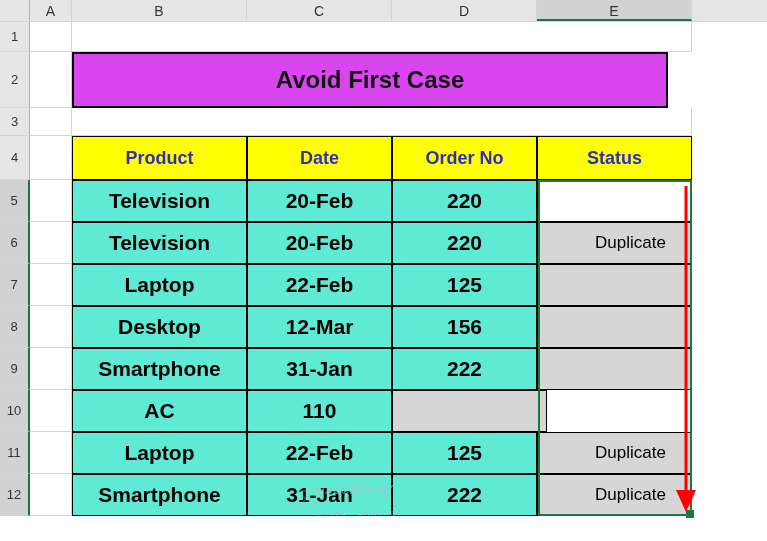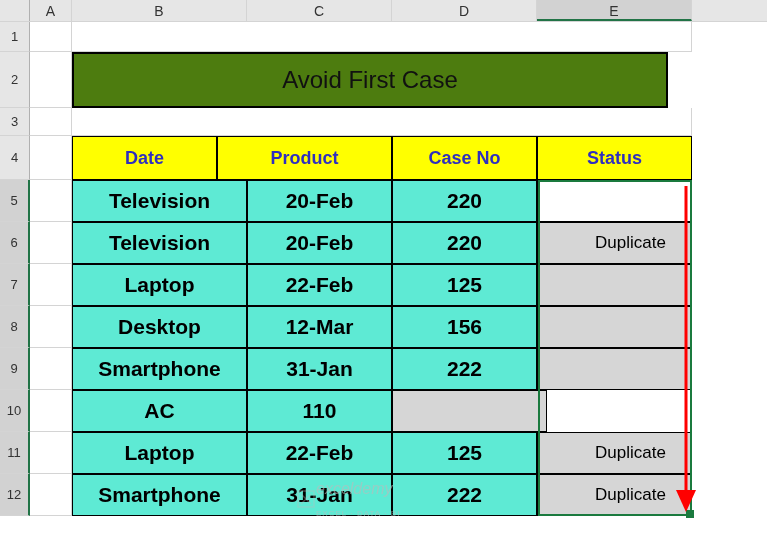--- a/index.html
+++ b/index.html
@@ -76,24 +76,24 @@
     }
     .r1 { height: 30px; }
     .r2 { height: 56px; }
     .r3 { height: 28px; }
     .r4 { height: 44px; }
     .rN { height: 42px; }
 
     
     .title-cell {
       width: 596px;
-      background: #4d7c0f;
+      background: #d946ef;
       border: 2px solid #000;
       font-size: 24px;
-      font-weight: normal;
+      font-weight: bold;
       color: #111;
     }
     
     .th {
       background: #ffff00;
       border: 1px solid #000;
       font-weight: bold;
       color: #2f2fbf;
       font-size: 18px;
     }
@@ -192,23 +192,23 @@
 
     <div class="row r3">
       <div class="row-h">3</div>
       <div class="cell col-A"></div>
       <div class="cell" style="width:620px"></div>
     </div>
 
     <div class="row r4">
       <div class="row-h">4</div>
       <div class="cell col-A"></div>
+      <div class="cell th col-B">Product</div>
       <div class="cell th col-C">Date</div>
-      <div class="cell th col-B">Product</div>
-      <div class="cell th col-D">Case No</div>
+      <div class="cell th col-D">Order No</div>
       <div class="cell th col-E">Status</div>
     </div>
 
     <div id="data-rows">
         <div class="row rN">
           <div class="row-h selected">5</div>
           <div class="cell col-A"></div>
           <div class="cell td col-B">Television</div>
           <div class="cell td col-C">20-Feb</div>
           <div class="cell td col-D">220</div>

